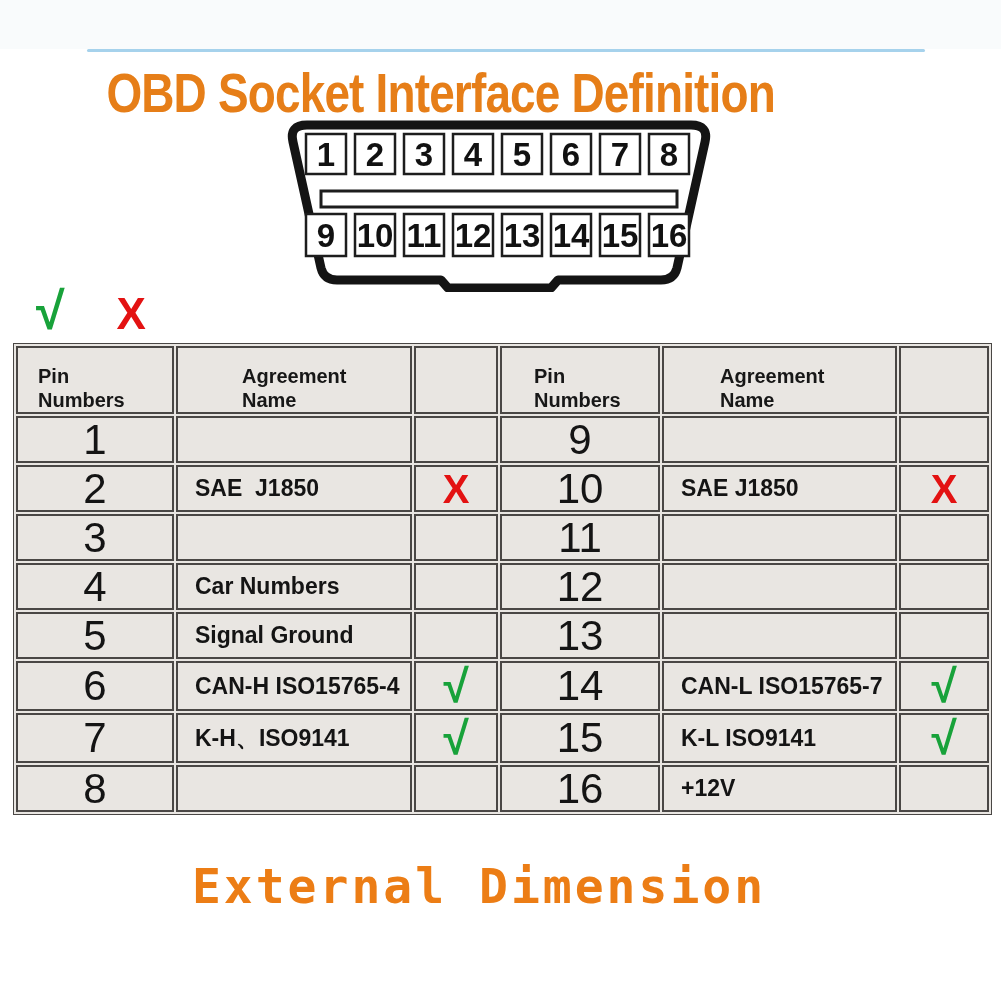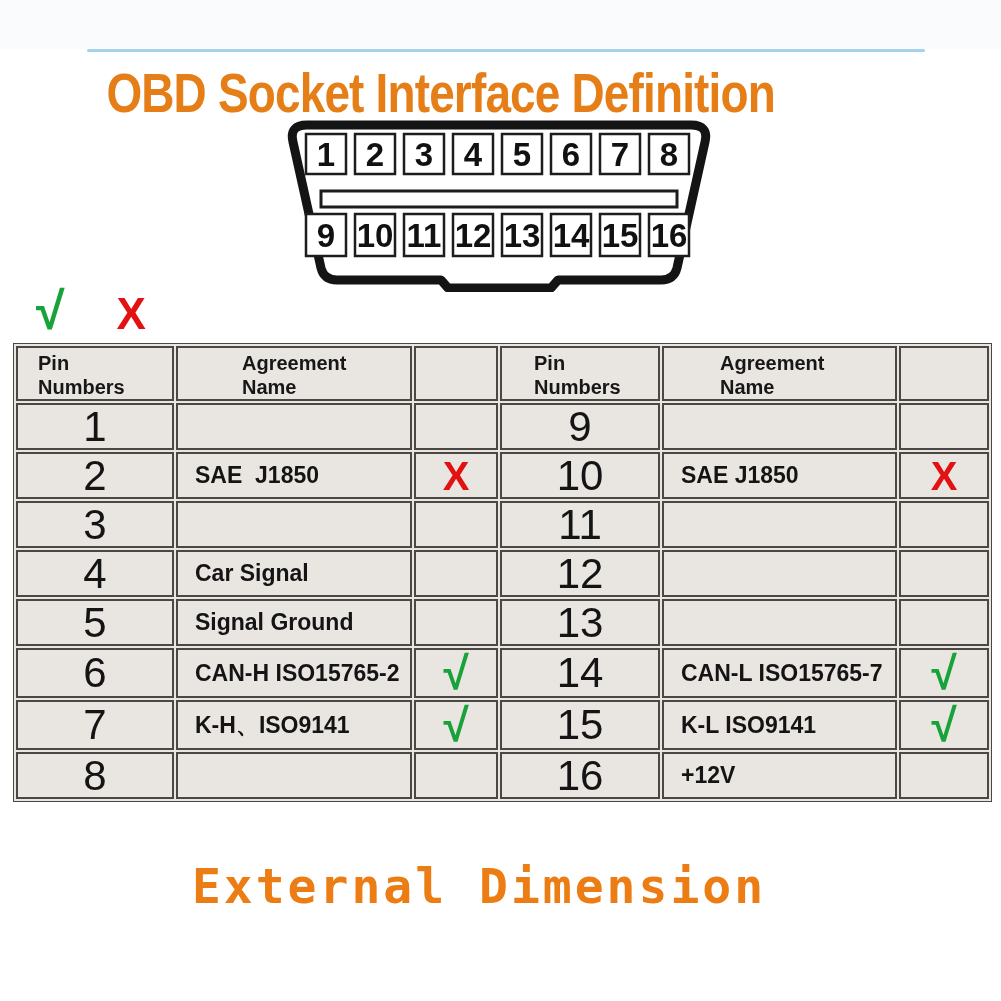--- a/index.html
+++ b/index.html
@@ -52,21 +52,21 @@
     border-spacing: 2px;
     background: #e9e6e2;
     border: 1px solid #4a4745;
   }
   table.pin-table td {
     background: #e9e6e2;
     border: 2px solid #4a4745;
     vertical-align: middle;
     overflow: hidden;
   }
-  tr.hdr td { height: 48px; vertical-align: top; padding-top: 3px; margin-top: 12px; }
+  tr.hdr td { height: 48px; vertical-align: top; padding-top: 16px; margin-top: 12px; }
   tr.row td { height: 47px; }
   .hdr-txt { font-size: 20px; font-weight: 700; line-height: 1.2; color: #171717; }
   td.hdr-pin-l .hdr-txt   { padding-left: 20px; }
   td.hdr-pin-r .hdr-txt   { padding-left: 32px; }
   td.hdr-agree-l .hdr-txt { padding-left: 64px; }
   td.hdr-agree-r .hdr-txt { padding-left: 56px; }
   td.pin {
     text-align: center;
     font-size: 42px; line-height: 1; font-weight: 400; color: #141414;
   }
@@ -220,37 +220,37 @@
   <tr class="row">
     <td class="pin">3</td>
     <td class="name"></td>
     <td class="status"></td>
     <td class="pin">11</td>
     <td class="name"></td>
     <td class="status"></td>
   </tr>
   <tr class="row">
     <td class="pin">4</td>
-    <td class="name">Car Signal</td>
+    <td class="name">Car Numbers</td>
     <td class="status"></td>
     <td class="pin">12</td>
     <td class="name"></td>
     <td class="status"></td>
   </tr>
   <tr class="row">
     <td class="pin">5</td>
     <td class="name">Signal Ground</td>
     <td class="status"></td>
     <td class="pin">13</td>
     <td class="name"></td>
     <td class="status"></td>
   </tr>
   <tr class="row">
     <td class="pin">6</td>
-    <td class="name">CAN-H ISO15765-2</td>
+    <td class="name">CAN-H ISO15765-4</td>
     <td class="status green">√</td>
     <td class="pin">14</td>
     <td class="name">CAN-L ISO15765-7</td>
     <td class="status green">√</td>
   </tr>
   <tr class="row">
     <td class="pin">7</td>
     <td class="name">K-H、ISO9141</td>
     <td class="status green">√</td>
     <td class="pin">15</td>

